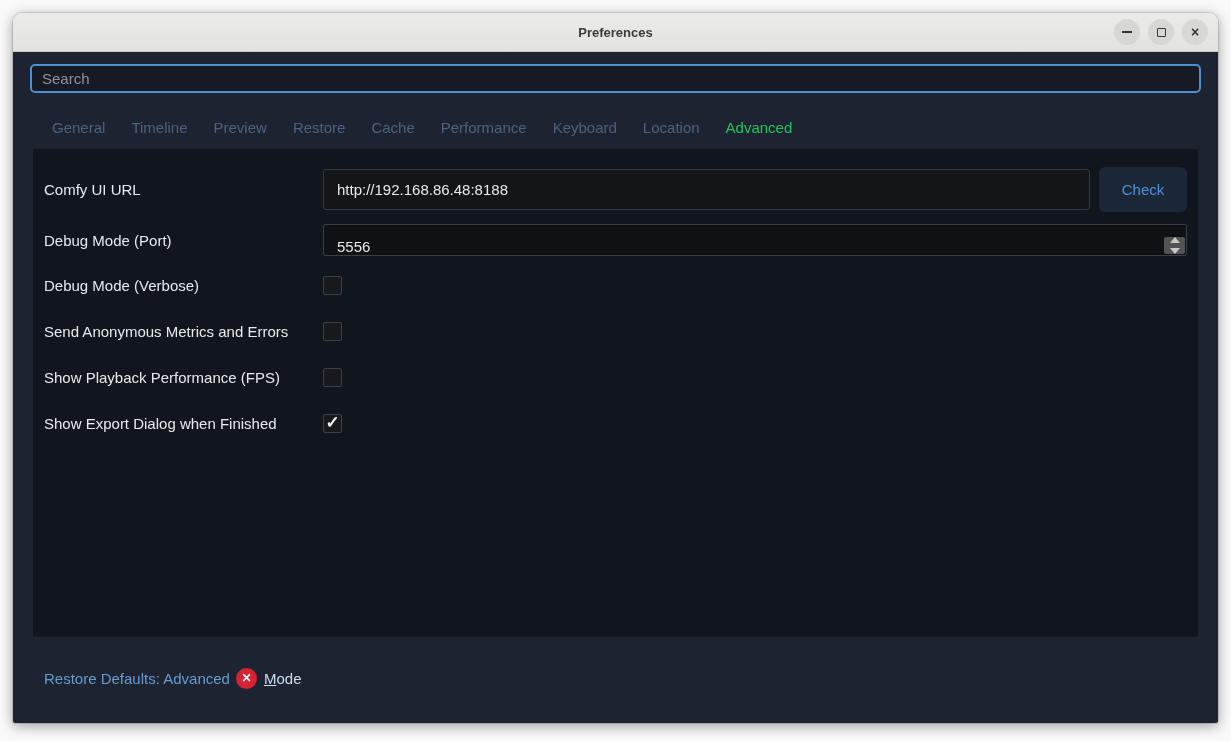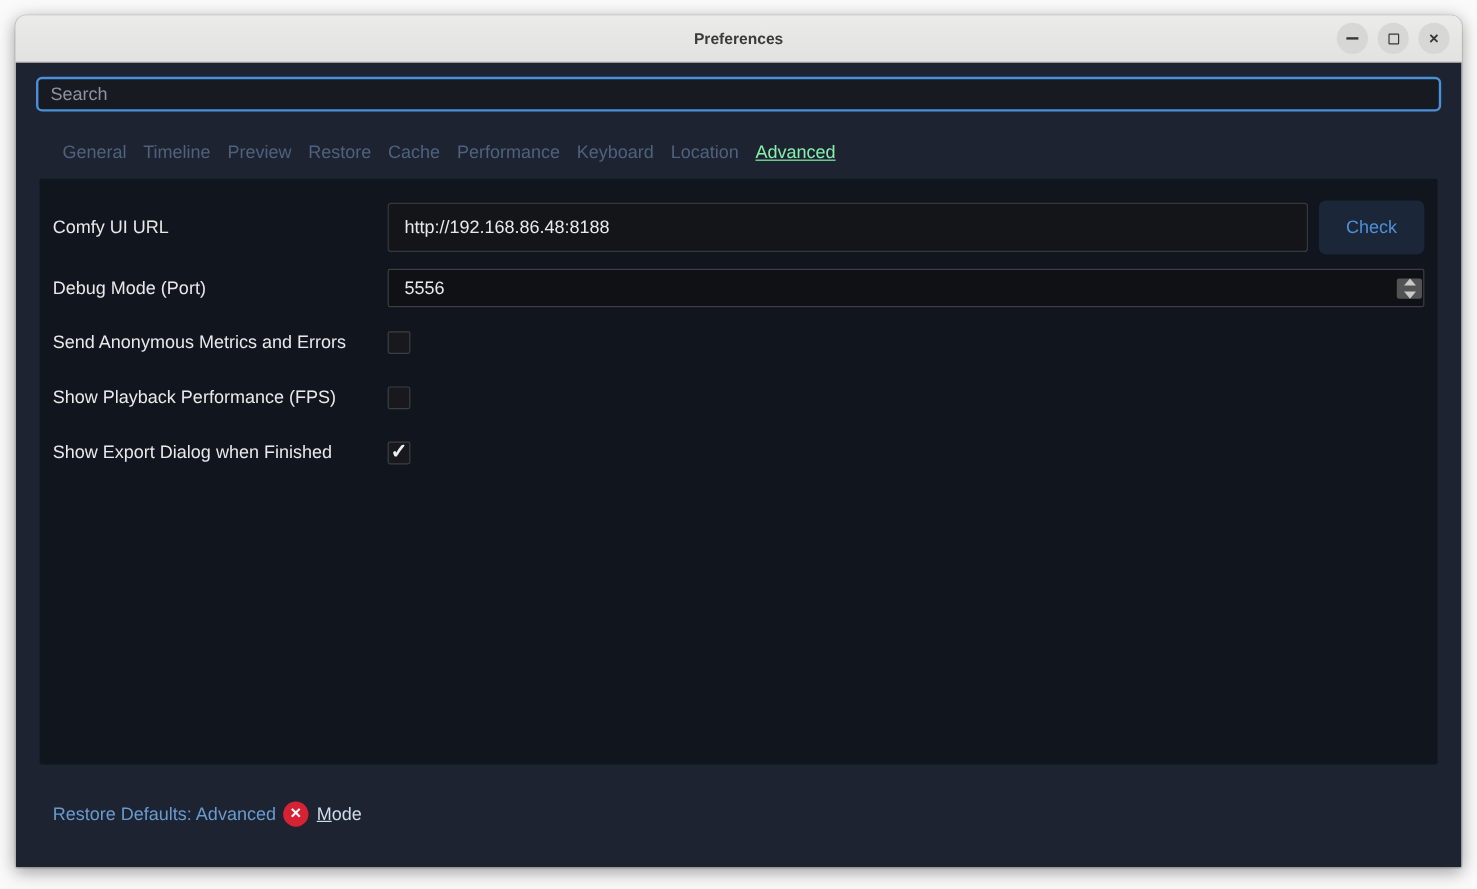--- a/index.html
+++ b/index.html
@@ -76,32 +76,32 @@
     color: #e8eaee;
     font-family: "Liberation Sans", sans-serif;
     font-size: 15px;
     padding: 0 10px;
     outline: none;
   }
   .search-input::placeholder { color: #8d939d; opacity: 1; }
   
   .tabs {
     display: flex;
-    gap: 14px;
+    gap: 26px;
     padding-left: 22px;
     margin-top: 26px;
     margin-bottom: 13px;
   }
   .tab {
     font-size: 15px;
     color: #4e627f;
     cursor: default;
     white-space: nowrap;
   }
-  .tab.active { color: #86efac; text-decoration: underline; }
+  .tab.active { color: #22c55e; }
   
   .panel {
     margin: 0 3px;
     background: #11151d;
     border-radius: 2px;
     height: 488px;
     padding: 18px 11px 0 11px;
   }
   .form-row {
     display: flex;
@@ -136,21 +136,21 @@
     border-radius: 6px;
     color: #4e90d9;
     font-family: "Liberation Sans", sans-serif;
     font-size: 15px;
     cursor: default;
   }
   .row-spin { margin-bottom: 19px; }
   .spinbox {
     flex: 1;
     display: flex;
-    align-items: center;
+    align-items: flex-end;
     height: 32px;
     background: #0f1115;
     border: 1px solid #3a3e45;
     border-radius: 2px;
   }
   .spin-input {
     flex: 1;
     background: transparent;
     border: none;
     color: #e8e9eb;
@@ -294,20 +294,24 @@
         <div class="form-label">Debug Mode (Port)</div>
         <div class="spinbox">
           <input class="spin-input" type="text" value="5556" style="">
           <div class="spin-buttons">
             <span class="tri-up"></span>
             <span class="tri-down"></span>
           </div>
         </div>
       </div>
 
+      <div class="form-row row-check">
+        <div class="form-label">Debug Mode (Verbose)</div>
+        <div class="checkbox"></div>
+      </div>
 
       <div class="form-row row-check">
         <div class="form-label">Send Anonymous Metrics and Errors</div>
         <div class="checkbox"></div>
       </div>
 
       <div class="form-row row-check">
         <div class="form-label">Show Playback Performance (FPS)</div>
         <div class="checkbox"></div>
       </div>

